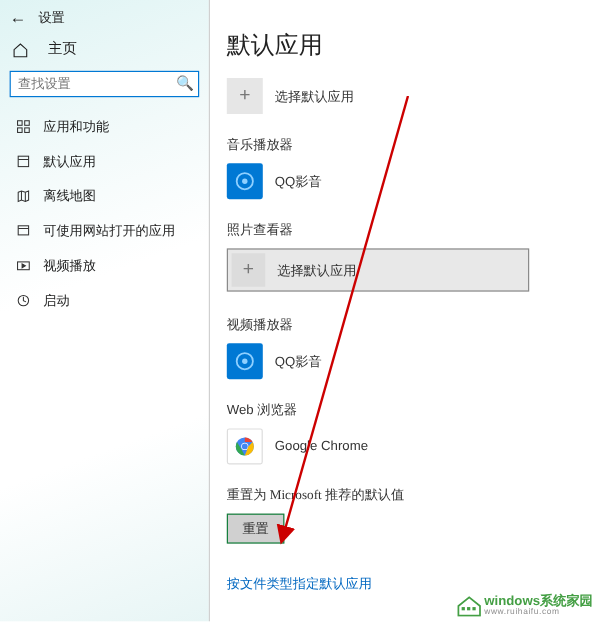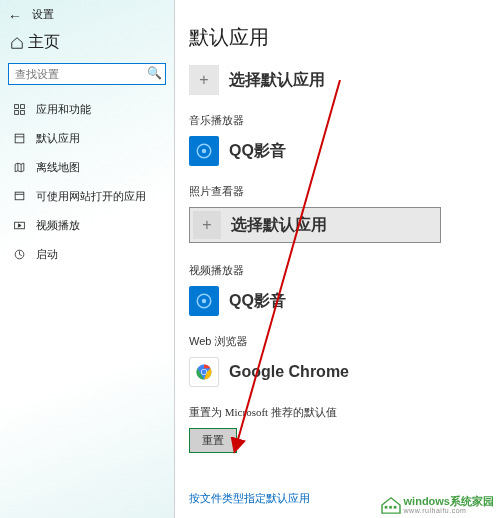--- a/index.html
+++ b/index.html
@@ -1,46 +1,46 @@
 <!DOCTYPE html>
 <html><head>
 <meta charset="utf-8">
 <style>
   * { box-sizing: border-box; margin: 0; padding: 0; font-family: "Microsoft YaHei", "Segoe UI", sans-serif; }
   body { width: 500px; height: 518px; background: #fff; overflow: hidden; position: relative; }
   .app { display: flex; width: 100%; height: 100%; }
   .sidebar { width: 175px; height: 100%; background: linear-gradient(160deg, #dff4f4 0%, #f2fafa 25%, #ffffff 45%, #ffffff 70%, #e7f5f5 100%); border-right: 1px solid #d0d0d0; padding-top: 4px; position: relative; }
   .header-row { display: flex; align-items: center; gap: 10px; padding: 2px 8px 6px 8px; font-size: 11px; color: #222; }
   .back-arrow { font-size: 14px; cursor: pointer; }
-  .home-row { display: flex; align-items: center; gap: 4px; padding: 4px 10px 8px 10px; font-size: 16px; color: #222; cursor: pointer; }
+  .home-row { display: flex; align-items: flex-end; gap: 16px; padding: 4px 10px 8px 10px; font-size: 12px; color: #222; cursor: pointer; }
   .home-icon svg { width: 14px; height: 14px; display: block; }
   .search-wrap { margin: 2px 8px 10px 8px; }
   .search-input { width: 100%; height: 22px; border: 1px solid #0078d4; background: #fff; font-size: 11px; padding: 0 20px 0 6px; color: #555; outline: none; }
   .search-wrap { position: relative; }
   .search-icon { position: absolute; right: 4px; top: 3px; color: #0078d4; font-size: 12px; }
   .section-title { padding: 6px 10px 6px 10px; font-size: 11px; color: #333; }
   .nav-item { display: flex; align-items: center; gap: 10px; padding: 7px 10px 7px 12px; font-size: 11px; color: #222; cursor: pointer; }
   .nav-item .ico { width: 14px; display: inline-flex; justify-content: center; }
   .nav-item .ico svg { width: 13px; height: 13px; }
 
   .main { flex: 1; padding: 24px 10px 0 14px; overflow: hidden; position: relative; }
   .main h1 { font-size: 20px; font-weight: 400; color: #222; margin-bottom: 14px; }
   .row { display: flex; align-items: center; gap: 10px; margin-bottom: 18px; }
   .placeholder-tile { width: 30px; height: 30px; background: #e6e6e6; display: flex; align-items: center; justify-content: center; color: #777; font-size: 16px; }
-  .row-label { font-size: 16px; color: #333; font-weight: bold; }
+  .row-label { font-size: 11px; color: #333; }
   .sub-heading { font-size: 11px; color: #333; margin: 6px 0 8px 0; }
   .app-tile { width: 30px; height: 30px; background: #0078d4; display: flex; align-items: center; justify-content: center; border-radius: 2px; }
   .app-tile.qq svg, .app-tile.chrome svg { width: 18px; height: 18px; }
   .photo-selector { display: flex; align-items: center; gap: 10px; border: 1px solid #8a8a8a; background: #e8e8e8; width: 252px; height: 36px; padding-left: 3px; cursor: pointer; }
   .photo-selector .placeholder-tile { width: 28px; height: 28px; background: #dcdcdc; }
 
   .reset-label { font-size: 11px; color: #333; margin-top: 4px; margin-bottom: 8px; font-family: Liberation Serif, serif; }
   .reset-btn { border: 1px solid #15803d; background: #d0d0d0; font-size: 11px; color: #333; padding: 4px 12px; cursor: pointer; }
 
-  .link-list { margin-top: 38px; }
+  .link-list { margin-top: 26px; }
   .link { font-size: 11px; color: #0067c0; margin-bottom: 14px; cursor: pointer; }
 
   .red-arrow { position: absolute; left: 205px; top: 80px; pointer-events: none; }
 
   .watermark { position: absolute; right: 6px; bottom: 4px; display: flex; align-items: flex-end; gap: 2px; opacity: 0.95; pointer-events: none; }
   .watermark .house { width: 22px; height: 18px; }
   .watermark .txt { line-height: 1; }
   .watermark .txt .t1 { font-size: 11px; color: #3a9a3a; font-weight: bold; }
   .watermark .txt .t2 { font-size: 7px; color: #888; letter-spacing: 0.5px; }
 </style>

